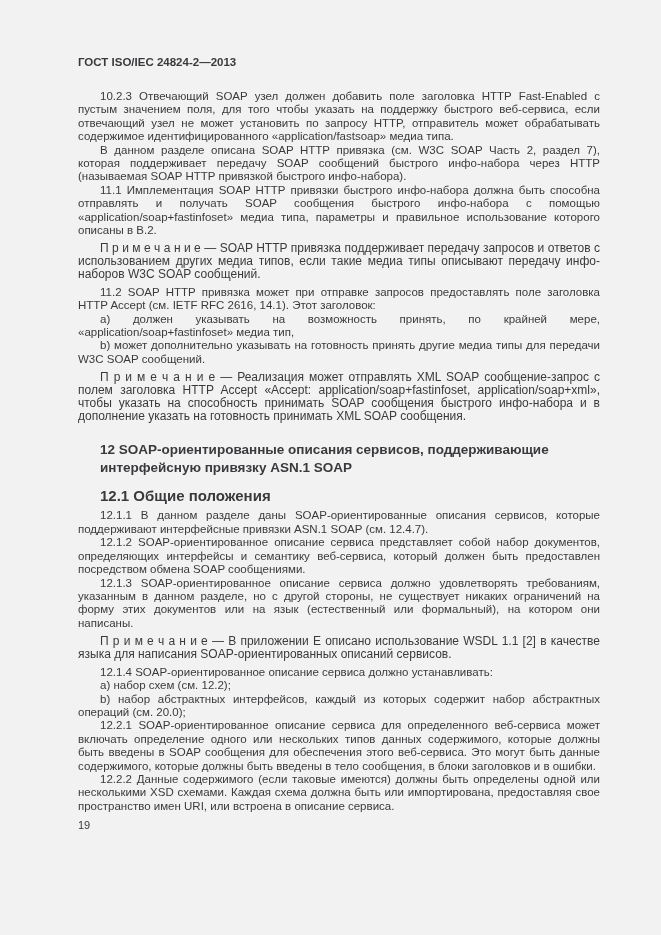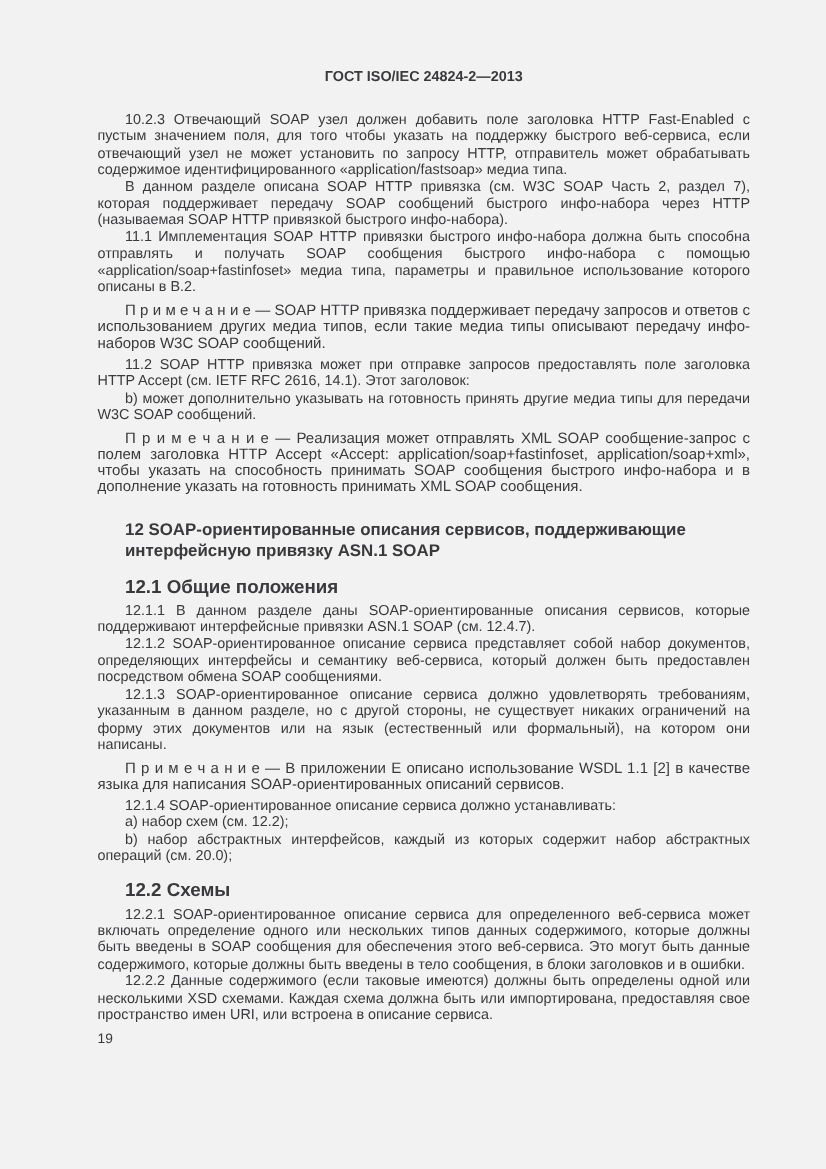--- a/index.html
+++ b/index.html
@@ -18,21 +18,20 @@
   .page {
     box-sizing: border-box;
     width: 661px;
     height: 935px;
     padding: 56px 61px 0 78px;
   }
   .doc-header {
     font-size: 11.5px;
     font-weight: bold;
     margin: 0 0 22px 0;
-    text-align: center;
   }
   p.body {
     font-size: 11.5px;
     line-height: 13.4px;
     text-align: justify;
     text-indent: 22px;
     margin: 0;
   }
   p.note {
     font-size: 12px;
@@ -71,39 +70,39 @@
 
     <p class="body"><span>10.2.3  Отвечающий SOAP узел должен добавить поле заголовка HTTP </span><b>Fast-Enabled</b><span> с пустым значением поля, для того чтобы указать на поддержку быстрого веб-сервиса, если отвечающий узел не может установить по запросу HTTP, отправитель может обрабатывать содержимое идентифицированного «</span><b>application/fastsoap</b><span>» медиа типа.</span></p>
 
 
     <p class="body"><span>В данном разделе описана SOAP HTTP привязка (см. W3C SOAP Часть 2, раздел 7), которая поддерживает передачу SOAP сообщений быстрого инфо-набора через HTTP (называемая SOAP HTTP привязкой быстрого инфо-набора).</span></p>
     <p class="body"><span>11.1  Имплементация SOAP HTTP привязки быстрого инфо-набора должна быть способна отправлять и получать SOAP сообщения быстрого инфо-набора с помощью «</span><b>application/soap+fastinfoset</b><span>» медиа типа, параметры и правильное использование которого описаны в B.2.</span></p>
 
     <p class="note"><span>П р и м е ч а н и е  —  SOAP HTTP привязка поддерживает передачу запросов и ответов с использованием других медиа типов, если такие медиа типы описывают передачу инфо-наборов W3C SOAP сообщений.</span></p>
 
     <p class="body"><span>11.2  SOAP HTTP привязка может при отправке запросов предоставлять поле заголовка HTTP </span><b>Accept</b><span> (см. IETF RFC 2616, 14.1). Этот заголовок:</span></p>
+    <p class="body"><span>a) должен указывать на возможность принять, по крайней мере, «</span><b>application/soap+fastinfoset</b><span>» медиа тип,</span></p>
     <p class="body"><span>b) может дополнительно указывать на готовность принять другие медиа типы для передачи W3C SOAP сообщений.</span></p>
 
     <p class="note"><span>П р и м е ч а н и е —  Реализация может отправлять XML SOAP сообщение-запрос с полем заголовка HTTP </span><b>Accept</b><span> «</span><b>Accept: application/soap+fastinfoset, application/soap+xml</b><span>», чтобы указать на способность принимать SOAP сообщения быстрого инфо-набора и в дополнение указать на готовность принимать XML SOAP сообщения.</span></p>
 
     <h2 class="sec">12  SOAP-ориентированные описания сервисов, поддерживающие интерфейсную привязку ASN.1 SOAP</h2>
 
     <h3 class="sub">12.1  Общие положения</h3>
 
     <p class="body"><span>12.1.1  В данном разделе даны SOAP-ориентированные описания сервисов, которые поддерживают интерфейсные привязки ASN.1 SOAP (см. 12.4.7).</span></p>
     <p class="body"><span>12.1.2  SOAP-ориентированное описание сервиса представляет собой набор документов, определяющих интерфейсы и семантику веб-сервиса, который должен быть предоставлен посредством обмена SOAP сообщениями.</span></p>
     <p class="body"><span>12.1.3  SOAP-ориентированное описание сервиса должно удовлетворять требованиям, указанным в данном разделе, но с другой стороны, не существует никаких ограничений на форму этих документов или на язык (естественный или формальный), на котором они написаны.</span></p>
 
     <p class="note"><span>П р и м е ч а н и е  —  В приложении E описано использование WSDL 1.1 [2] в качестве языка для написания SOAP-ориентированных описаний сервисов.</span></p>
 
     <p class="body"><span>12.1.4  SOAP-ориентированное описание сервиса должно устанавливать:</span></p>
     <p class="body"><span>a) набор схем (см. 12.2);</span></p>
     <p class="body"><span>b) набор абстрактных интерфейсов, каждый из которых содержит набор абстрактных операций (см. 20.0);</span></p>
 
-    <h3 class="sub">12.2  Схемы</h3>
 
     <p class="body"><span>12.2.1  SOAP-ориентированное описание сервиса для определенного веб-сервиса может включать определение одного или нескольких типов данных содержимого, которые должны быть введены в SOAP сообщения для обеспечения этого веб-сервиса. Это могут быть данные содержимого, которые должны быть введены в тело сообщения, в блоки заголовков и в ошибки.</span></p>
     <p class="body"><span>12.2.2  Данные содержимого (если таковые имеются) должны быть определены одной или несколькими XSD схемами. Каждая схема должна быть или импортирована, предоставляя свое пространство имен URI, или встроена в описание сервиса.</span></p>
 
   </main>
 
   <div class="page-number">19</div>
 
 </div>
 

